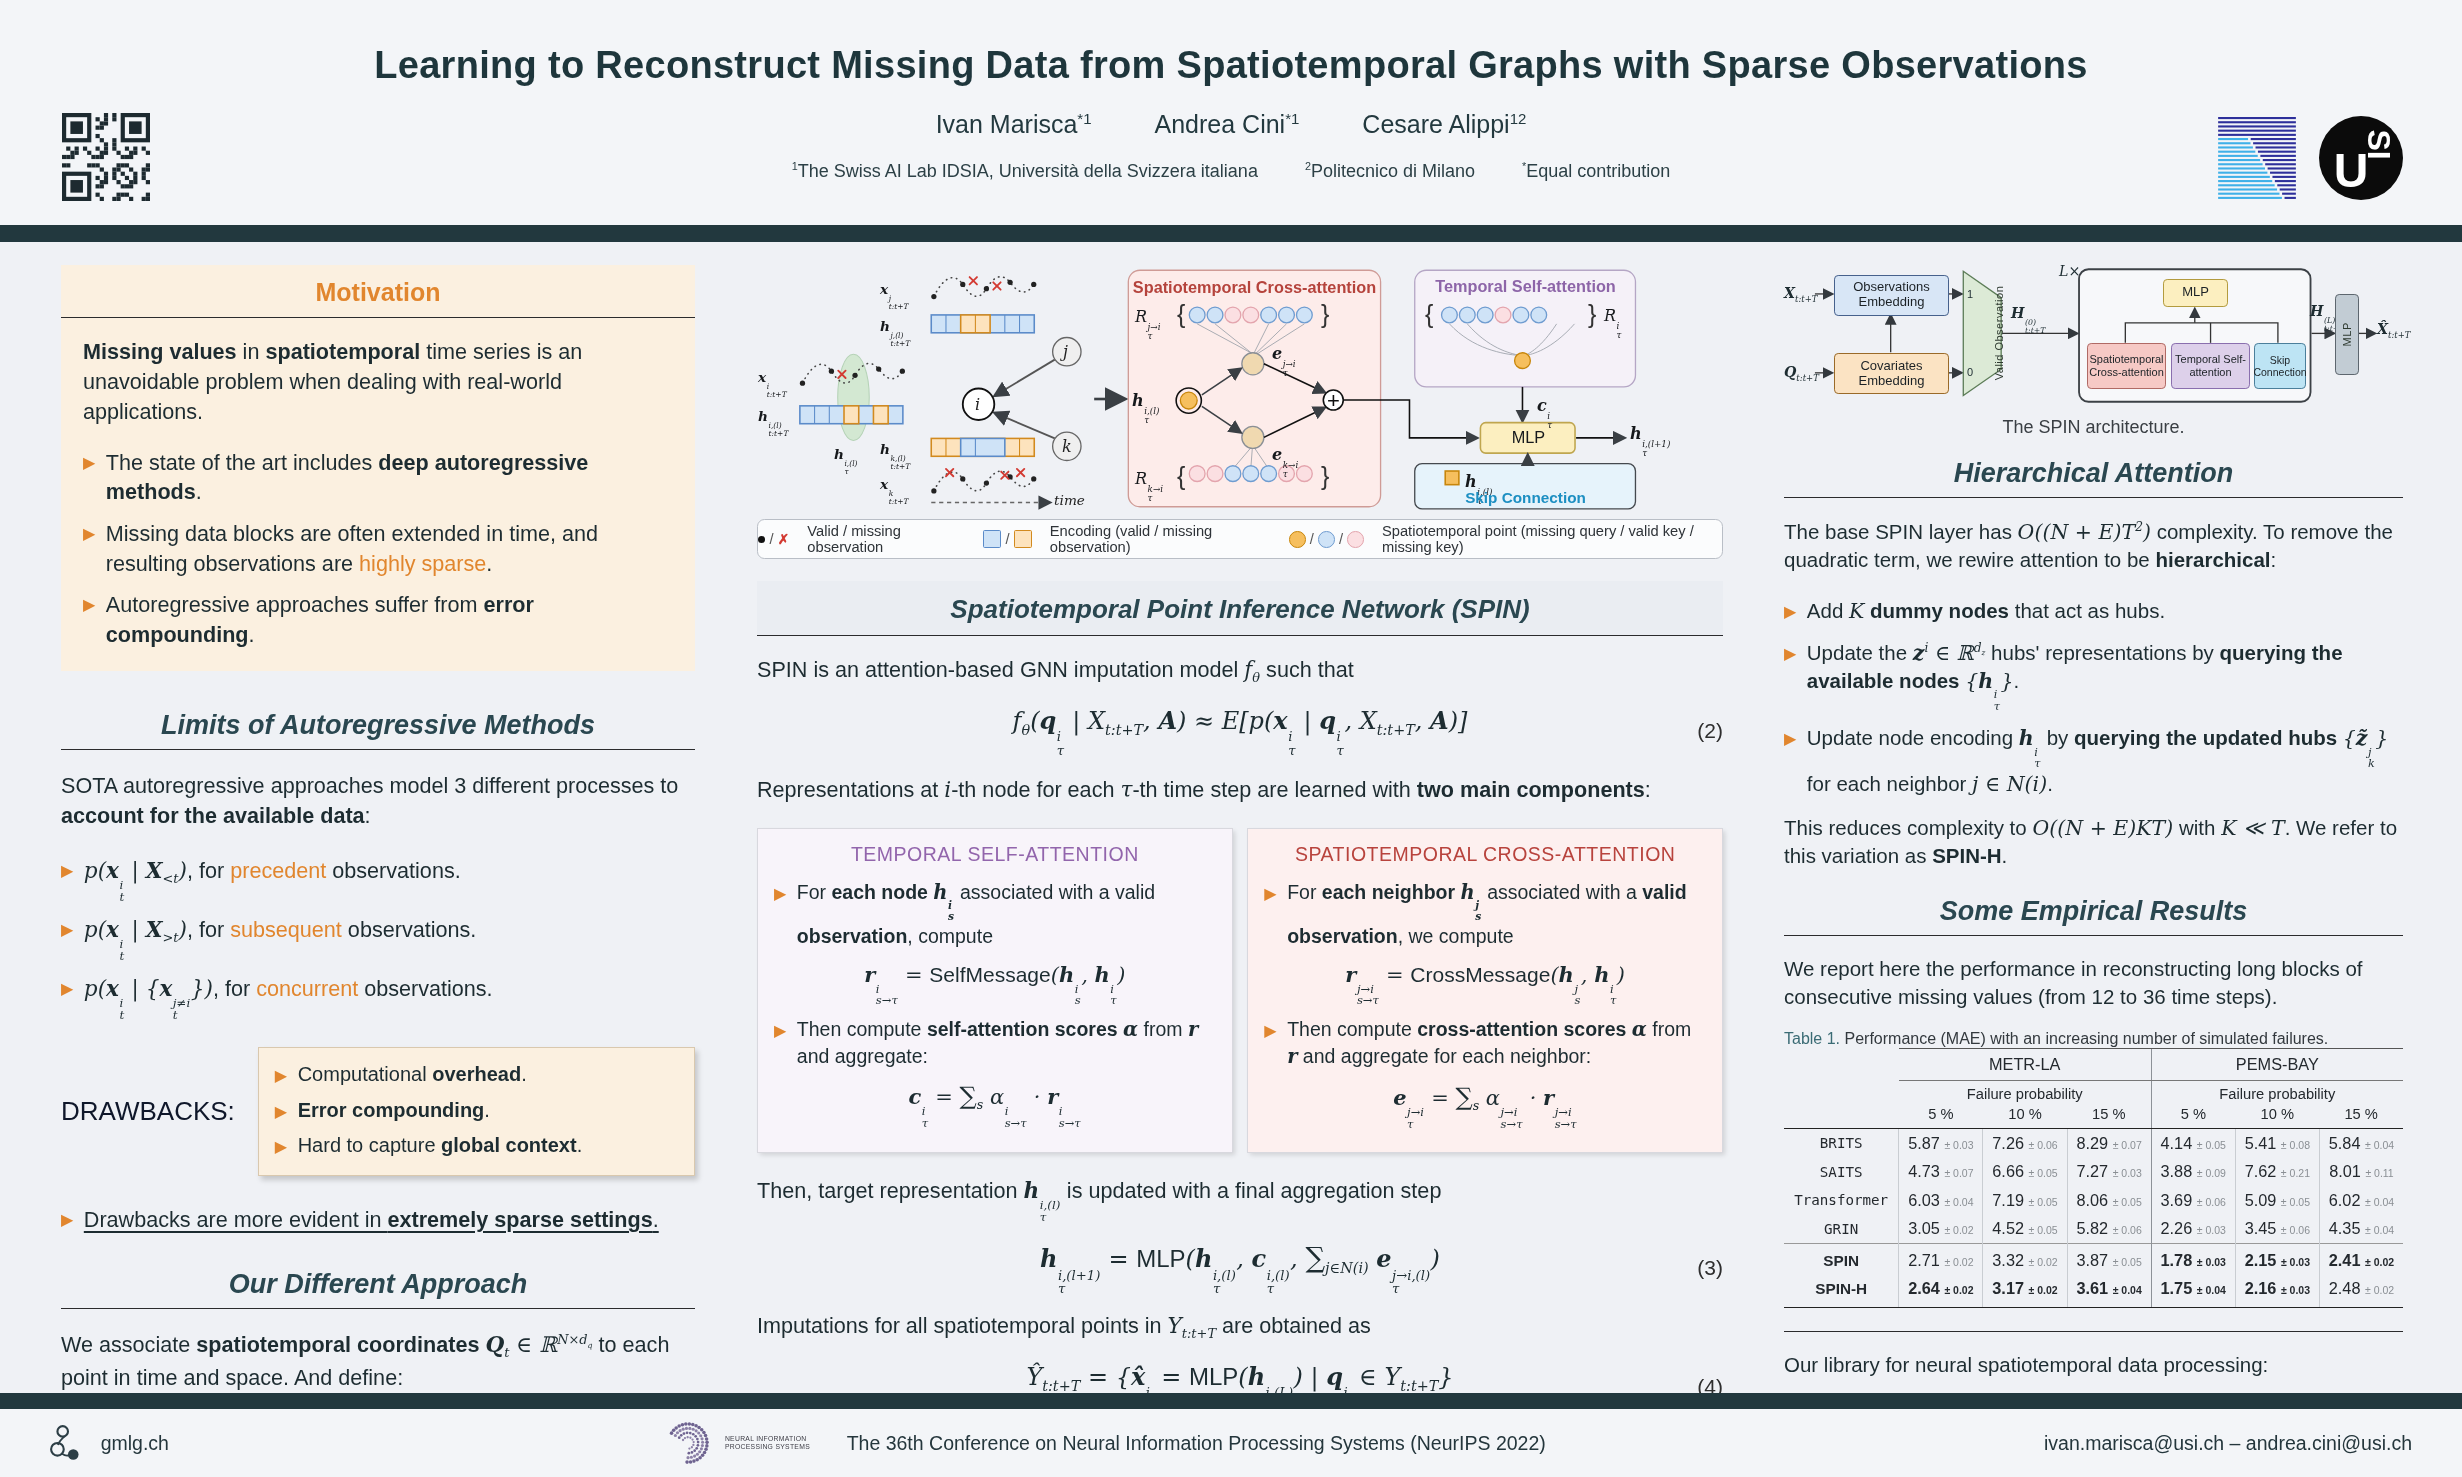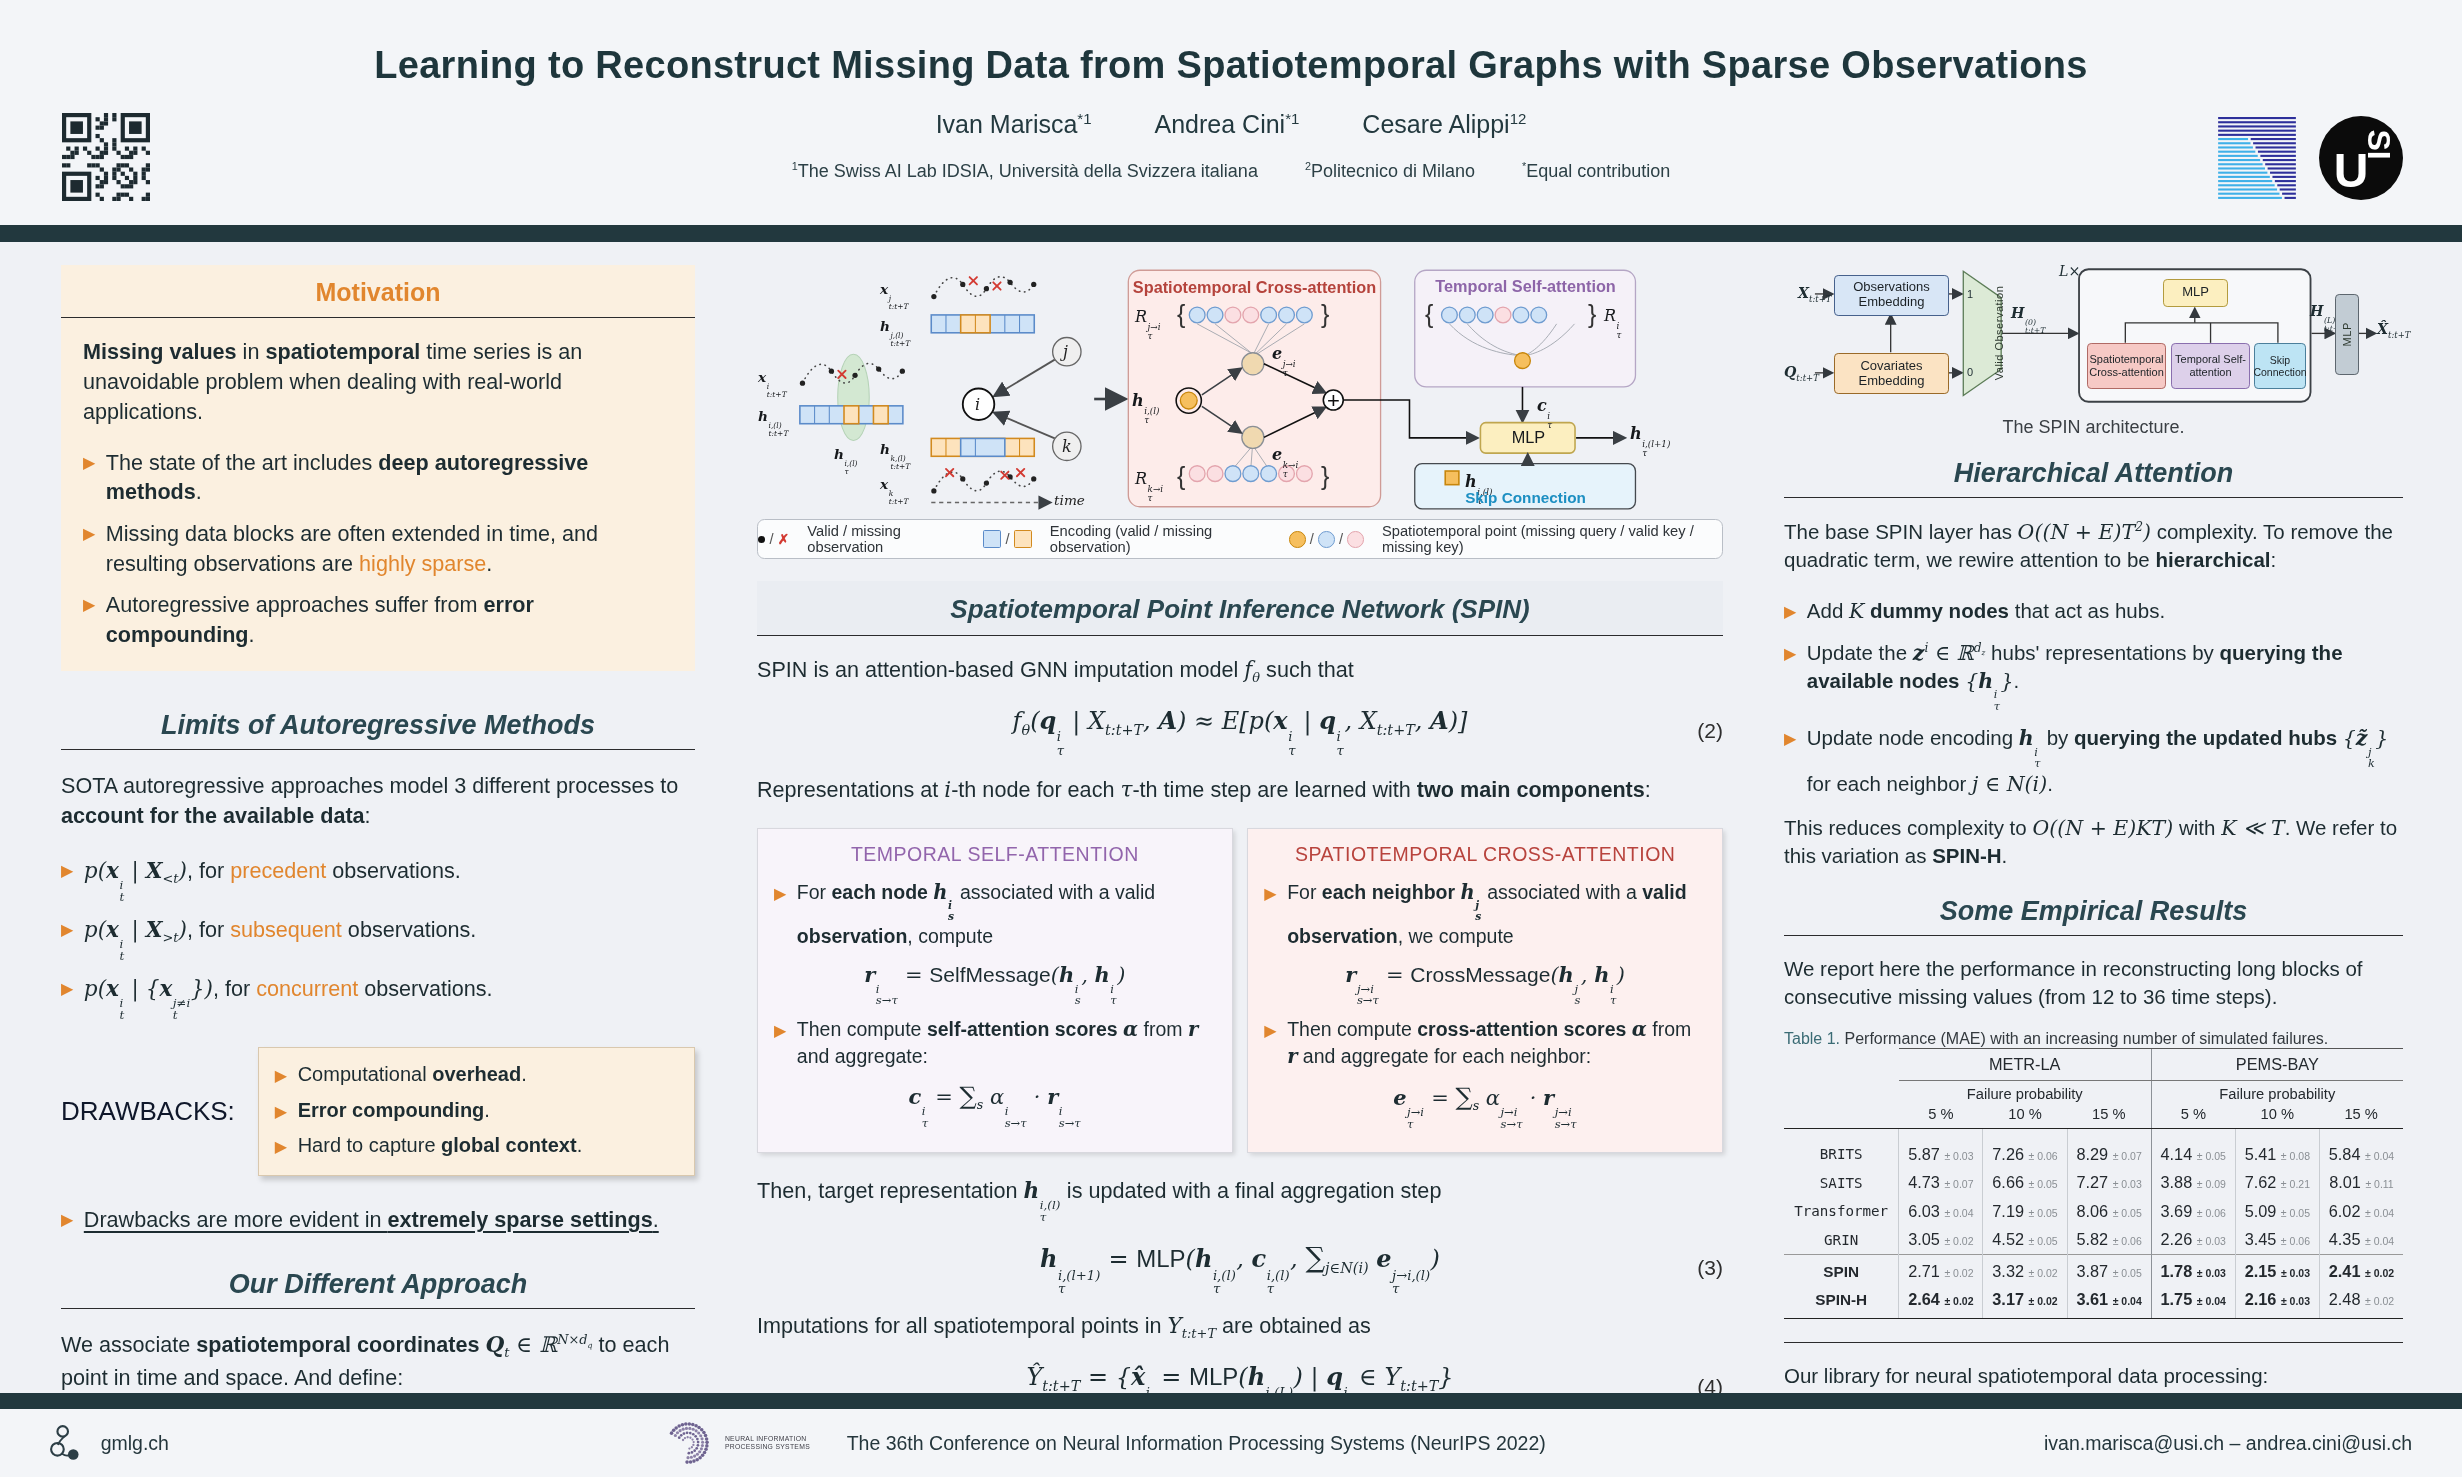--- a/index.html
+++ b/index.html
@@ -97,21 +97,21 @@
   td.rname.spinname{font-weight:bold;font-size:15.3px;}
   .pm{font-size:10.5px;color:#8a8f94;}
   .pm.pmb{color:#24292e;font-weight:bold;}
   td.val{border-left:0.8px solid #c9cdd2;}
   td.val.c3{border-left:1.1px solid #8d9298;}
   tr.ghead td.gcell{border-top:1.3px solid #555;border-bottom:0.8px solid #777;font-size:16.3px;padding:6.3px 0;}
   tr.ghead td.gcell.c2{border-left:1.1px solid #8d9298;}
   tr.fprob td{font-size:14.7px;padding:5.3px 0 1.1px;}
   tr.fprob td.c2,tr.subc td.c3h{border-left:1.1px solid #8d9298;}
   tr.subc td{font-size:14.7px;padding:2.1px 0 6.3px;border-bottom:1.8px solid #222;}
-  tr.body-first td{padding-top:16px;}
+  tr.body-first td{padding-top:5px;}
   tr.spin-first td{border-top:1.3px solid #999;padding-top:7.4px;}
   tr.last td{border-bottom:1.8px solid #222;padding-bottom:8.4px;}
   .endrule{border-bottom:1.3px solid #2b2b2d;margin-top:23px;}
   .librow{display:flex;align-items:center;gap:13.7px;margin-top:18px;margin-left:21px;}
   .liblink{font-size:22px;color:#e87c28;}
   
   .footer{position:absolute;left:0;top:1409px;width:2462px;height:68px;background:#f3f5f8;
           display:flex;align-items:center;justify-content:space-between;padding:0 50px;box-sizing:border-box;}
   .fgrp{display:flex;align-items:center;gap:13.7px;font-size:19.5px;color:#24363c;}
   .nips-small{font-size:6.8px;line-height:1.25;color:#3b3b44;letter-spacing:0.3px;}
@@ -782,21 +782,21 @@
       <line x1="312" y1="205" x2="336" y2="205" stroke="#333" stroke-width="2.5" marker-end="url(#ah2)"></line>
       <polygon points="340,12 412,62 412,198 340,248" fill="#dcead6" stroke="#5d7d58" stroke-width="2.5"></polygon>
       <line x1="414" y1="130" x2="556" y2="130" stroke="#333" stroke-width="2.5" marker-end="url(#ah2)"></line>
       <rect x="560" y="8" width="440" height="252" rx="18" fill="#f7f8fa" stroke="#3c4146" stroke-width="3.5"></rect>
       <polyline points="648,148 648,110 938,110 938,148" fill="none" stroke="#333" stroke-width="2.5"></polyline>
       <line x1="810" y1="148" x2="810" y2="110" stroke="#333" stroke-width="2.5"></line>
       <line x1="780" y1="110" x2="780" y2="84" stroke="#333" stroke-width="2.5" marker-end="url(#ah2)"></line>
       <line x1="1002" y1="130" x2="1044" y2="130" stroke="#333" stroke-width="2.5" marker-end="url(#ah2)"></line>
       <line x1="1090" y1="130" x2="1122" y2="130" stroke="#333" stroke-width="2.5" marker-end="url(#ah2)"></line>
     </svg>
-    <div class="albl" style="left:0;top:20px;margin-left:14px;"><span class="m"><b>X</b><sub>t:t+T</sub></span></div>
+    <div class="albl" style="left:0;top:20px;"><span class="m"><b>X</b><sub>t:t+T</sub></span></div>
     <div class="albl" style="left:0;top:99px;"><span class="m"><b>Q</b><sub>t:t+T</sub></span></div>
     <div class="abox" style="left:50px;top:9.5px;width:113px;height:39px;background:#d8e6f6;border:1.1px solid #46618c;">Observations Embedding</div>
     <div class="abox" style="left:50px;top:88px;width:113px;height:39px;background:#fbe3c3;border:1.1px solid #9a6a28;">Covariates Embedding</div>
     <div class="albl vert" style="left:168px;top:62px;">Valid Observation</div>
     <div class="albl" style="left:183px;top:23px;font-size:11px;">1</div>
     <div class="albl" style="left:183px;top:101px;font-size:11px;">0</div>
     <div class="albl" style="left:227px;top:40px;"><span class="m"><b>H</b><span class="ss">
             <span class="su">(0)</span>
             <span class="sl">t:t+T</span>
           </span></span></div>

